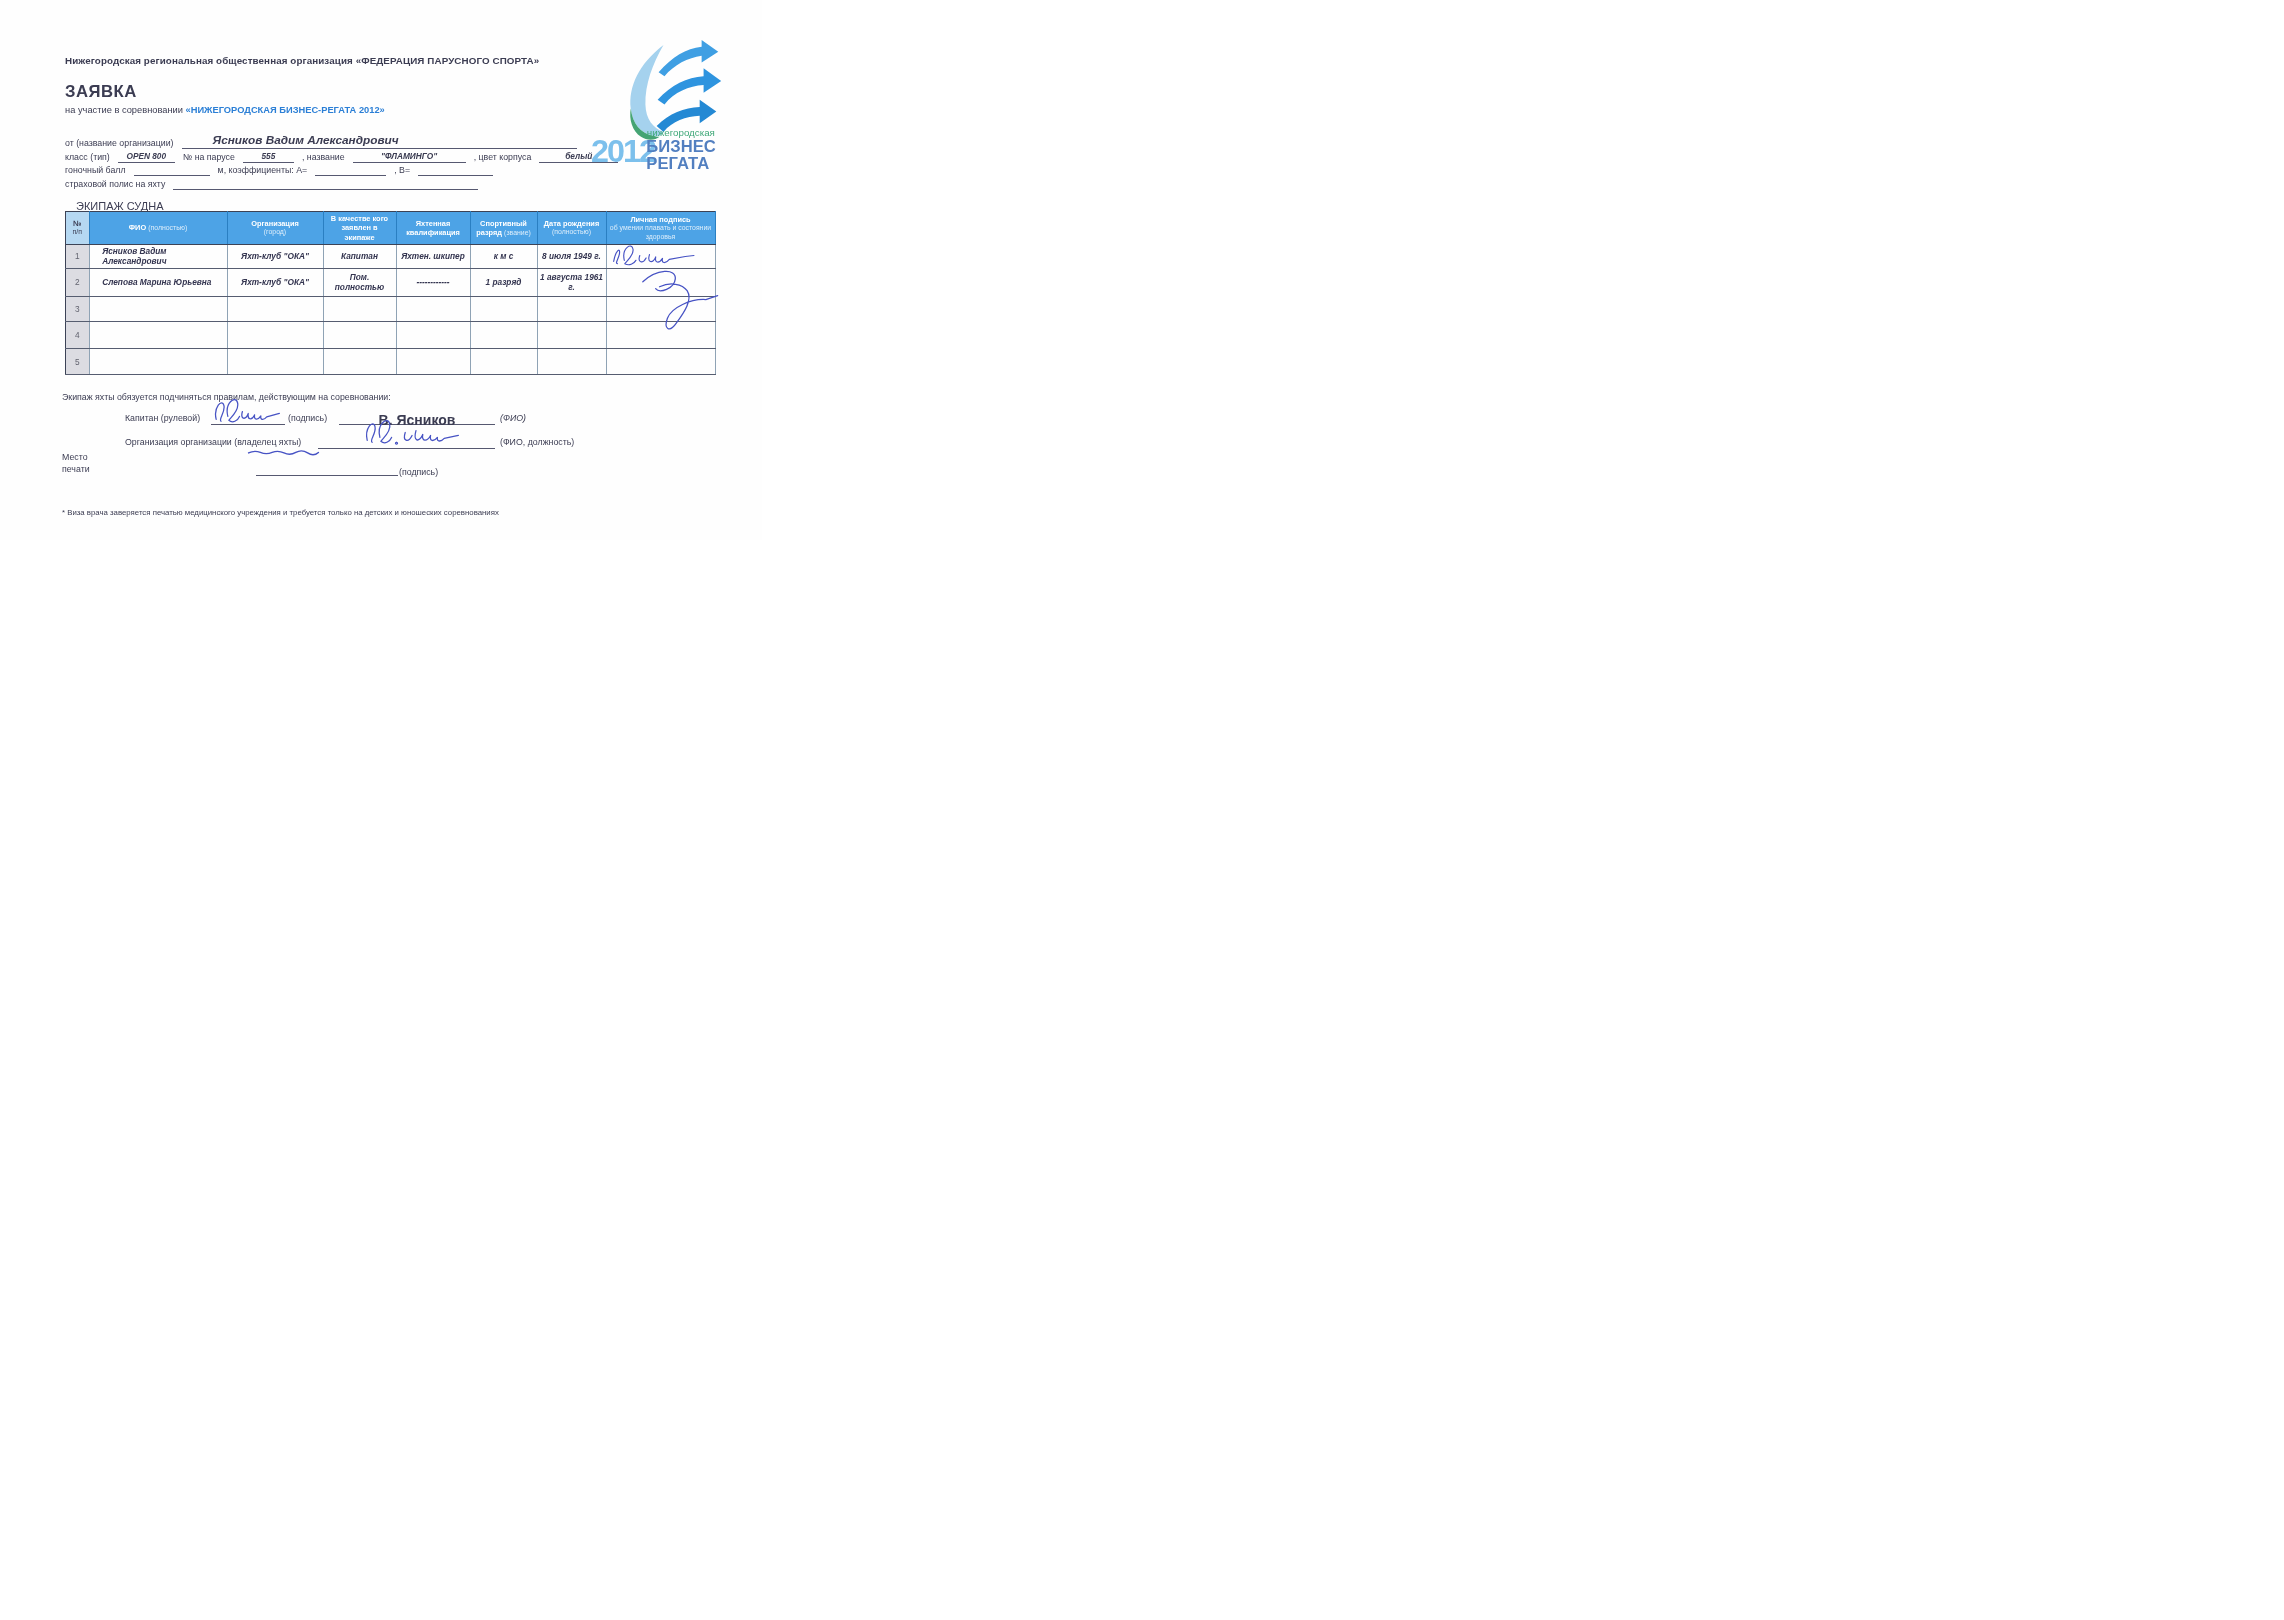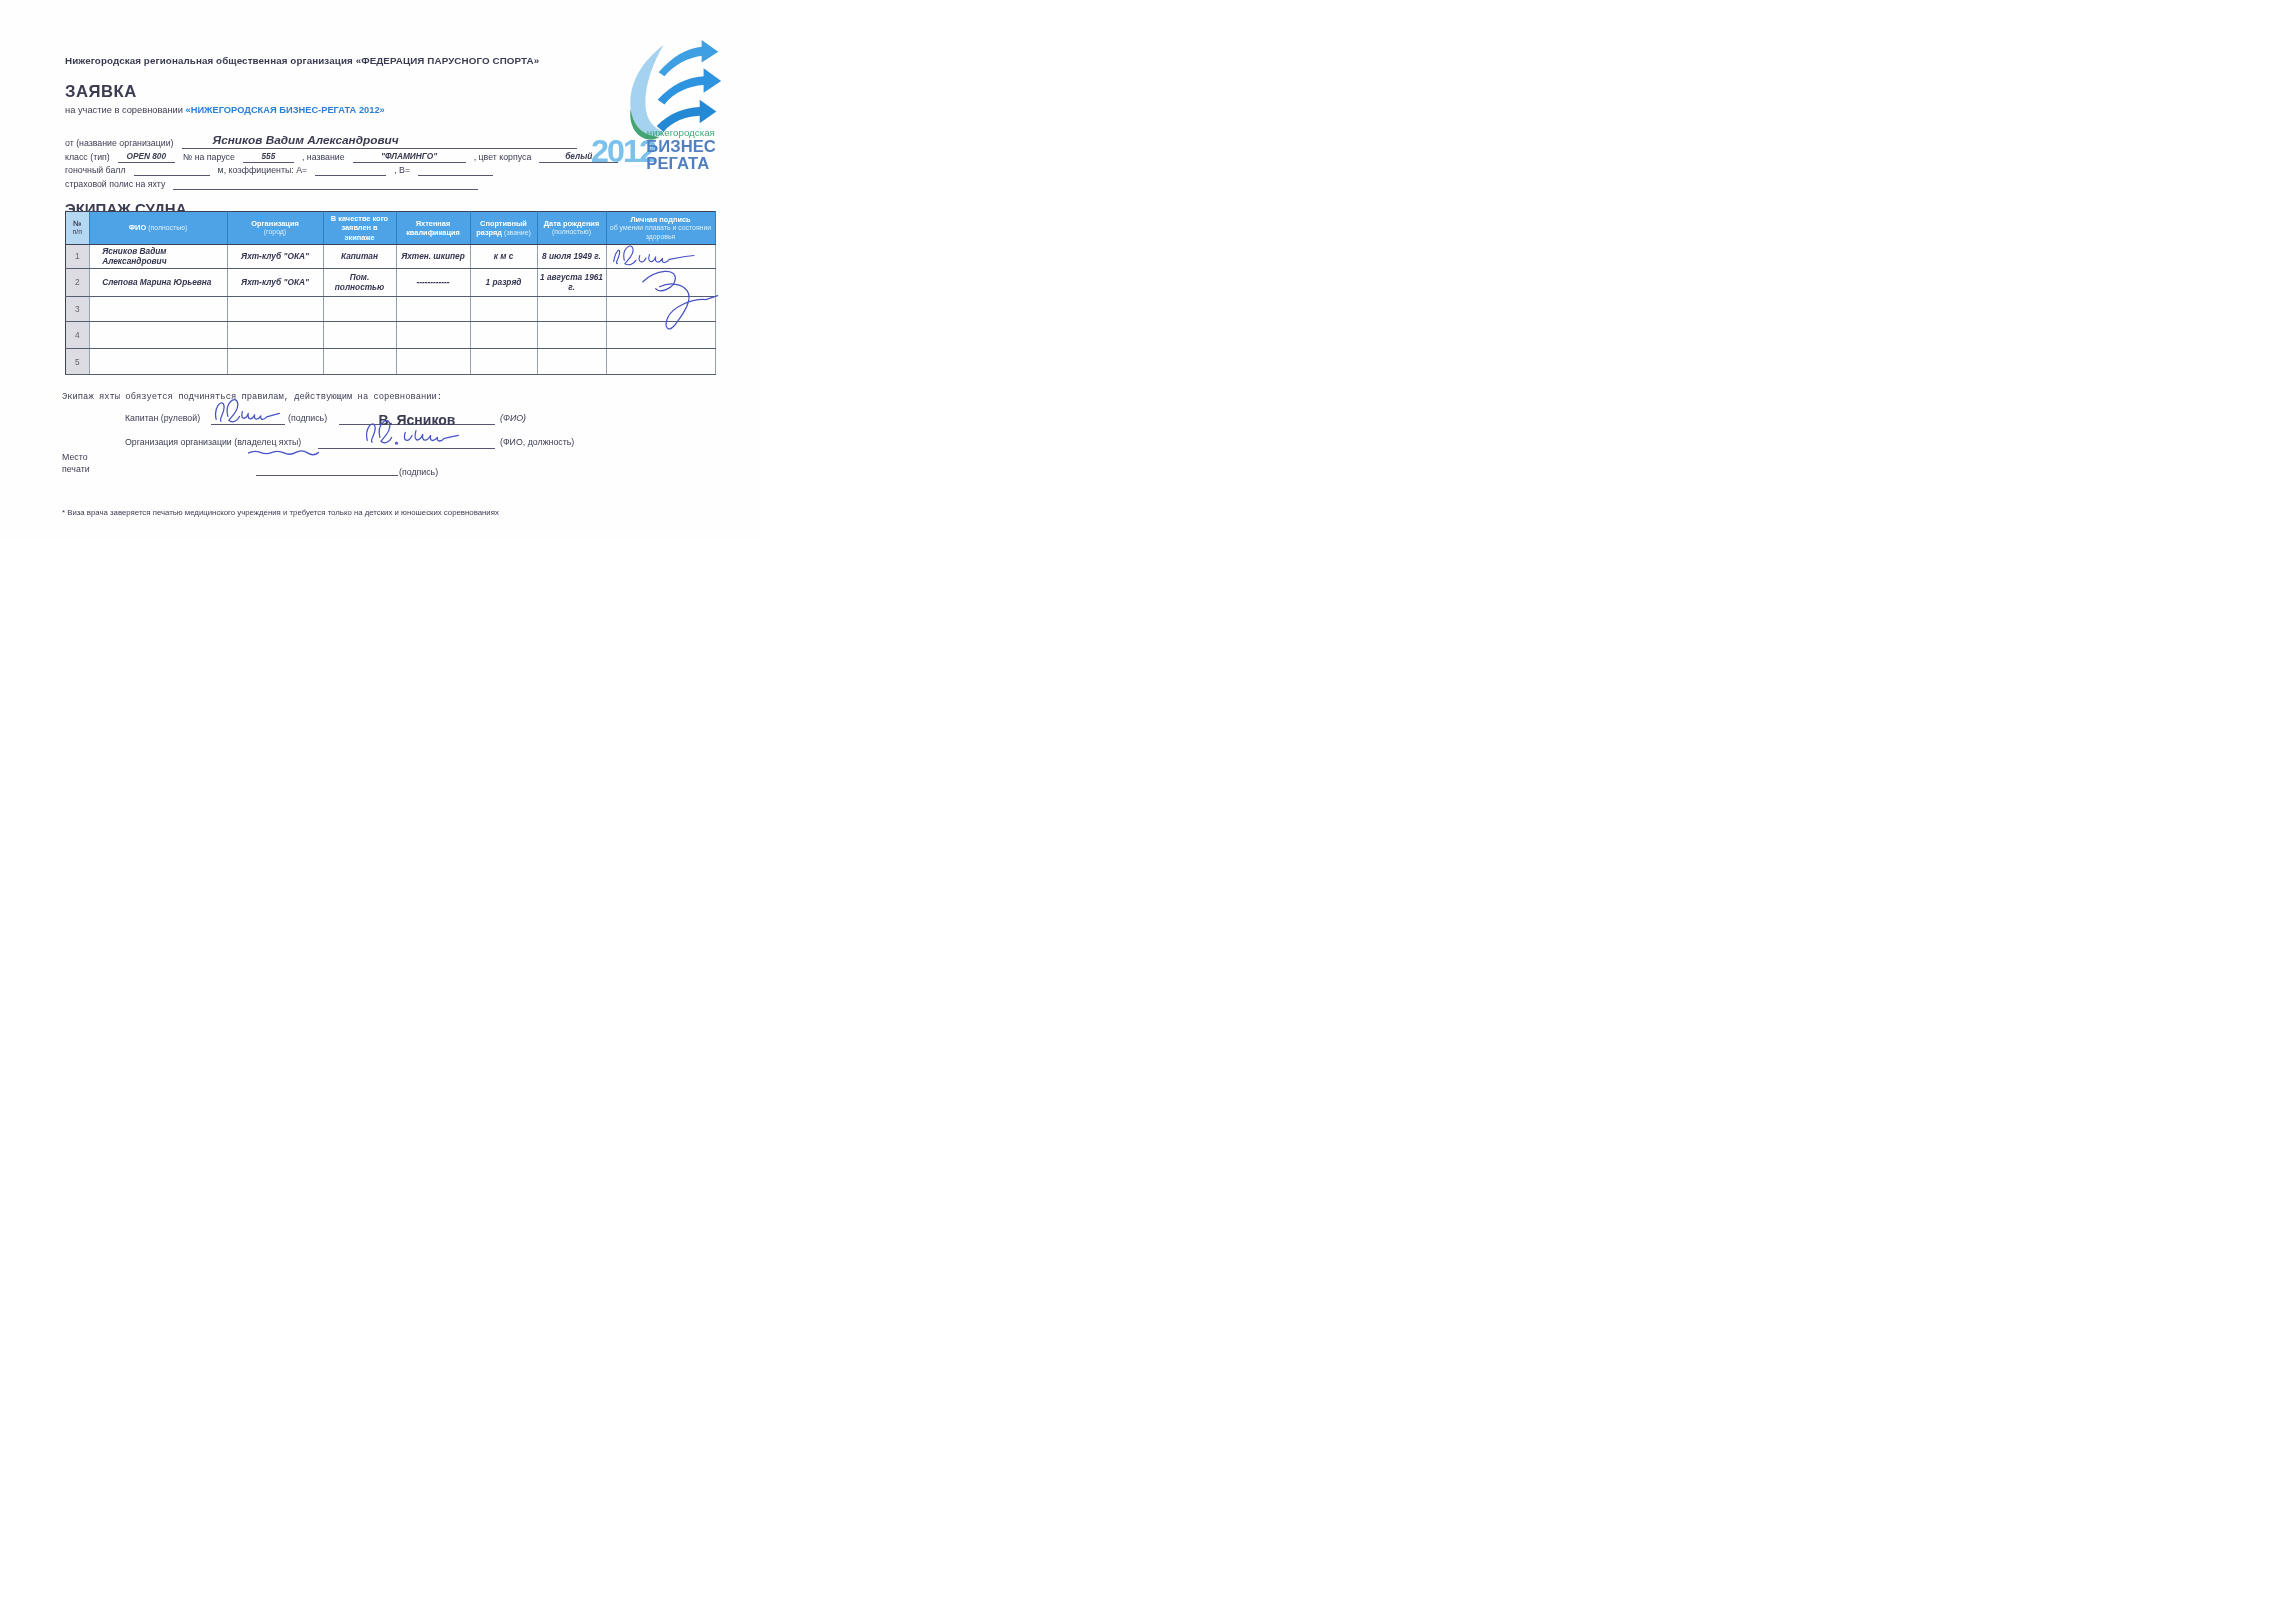--- a/index.html
+++ b/index.html
@@ -16,21 +16,21 @@
   .org-header{left:65px;top:55px;font-size:9.8px;font-weight:bold;letter-spacing:0.1px;}
   .doc-title{left:65px;top:82px;font-size:16.7px;font-weight:bold;letter-spacing:0.5px;}
   .doc-subtitle{left:65px;top:105px;font-size:9.3px;}
   .doc-subtitle .comp{font-weight:bold;color:#2b7fd6;}
   
   .fline{display:flex;align-items:flex-end;position:absolute;left:65px;gap:8px;}
   .lbl{font-size:8.8px;white-space:nowrap;padding-bottom:0.5px;}
   .fill{border-bottom:1px solid #565870;text-align:center;font-weight:bold;font-style:italic;font-size:8.3px;padding:0 1px 0.5px 1px;white-space:nowrap;}
   .fill.big{font-size:11.8px;text-align:left;padding-left:31px;}
   
-  .section-title{left:65px;top:200px;font-size:15px;font-weight:bold;}
+  .section-title{left:76px;top:200px;font-size:11px;font-weight:normal;}
   table.crew{position:absolute;left:65px;top:211px;border-collapse:collapse;table-layout:fixed;width:648px;border:1px solid #3c4356;}
   table.crew th{
     background:#4da3e6;color:#ffffff;font-size:7.4px;font-weight:bold;
     text-align:center;vertical-align:middle;padding:2px 2.5px;
     border-right:0.5px solid #2a7fc2;border-bottom:1px solid #3c4356;line-height:1.25;
   }
   table.crew th.c0{background:#b5d8f2;color:#3b3c52;}
   .th-sub{font-weight:normal;color:#ddeefb;font-size:6.9px;}
   th.c0 .th-sub{color:#3b3c52;}
   .blk{display:block;}
@@ -41,21 +41,21 @@
   }
   table.crew td.c0{background:#dcdce2;font-weight:normal;font-style:normal;color:#62636f;font-size:8.3px;}
   table.crew td.fio{text-align:left;padding-left:12.7px;}
   tr.hdr{height:33px;}
   tr.r1{height:23.5px;}
   tr.r2{height:28px;}
   tr.r3{height:25.5px;}
   tr.r4{height:27px;}
   tr.r5{height:26px;}
   
-  .rules{left:62px;top:392px;font-size:8.8px;font-family:Liberation Mono, monospace;}
+  .rules{left:62px;top:392px;font-size:8.8px;}
   .flabel{font-size:8.8px;white-space:nowrap;}
   .uline{border-top:1px solid #565870;height:0;}
   .cap-name{font-weight:bold;font-size:14px;text-align:center;}
   .note{left:62px;top:508px;font-size:7.8px;}
   .seal{left:62px;font-size:8.8px;}
   .ink{stroke:#4753c4;fill:none;stroke-linecap:round;stroke-linejoin:round;}
 </style>
 </head>
 <body>
 

